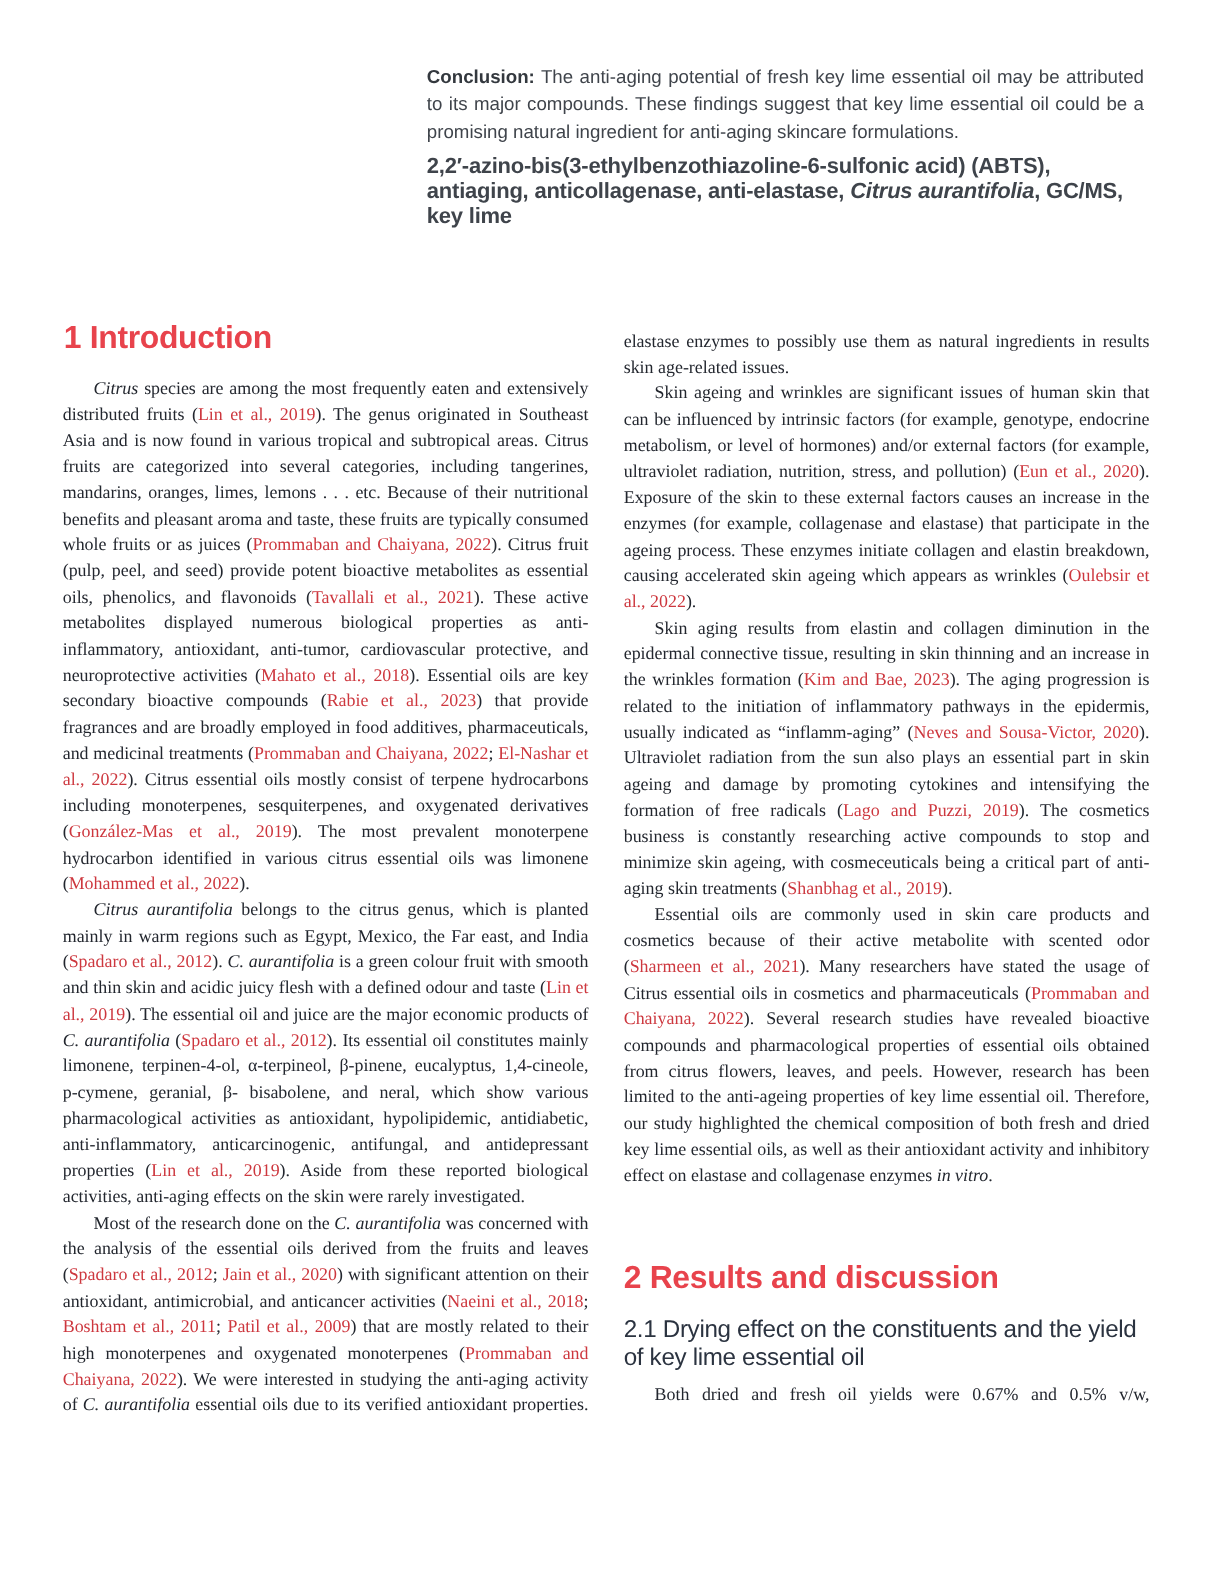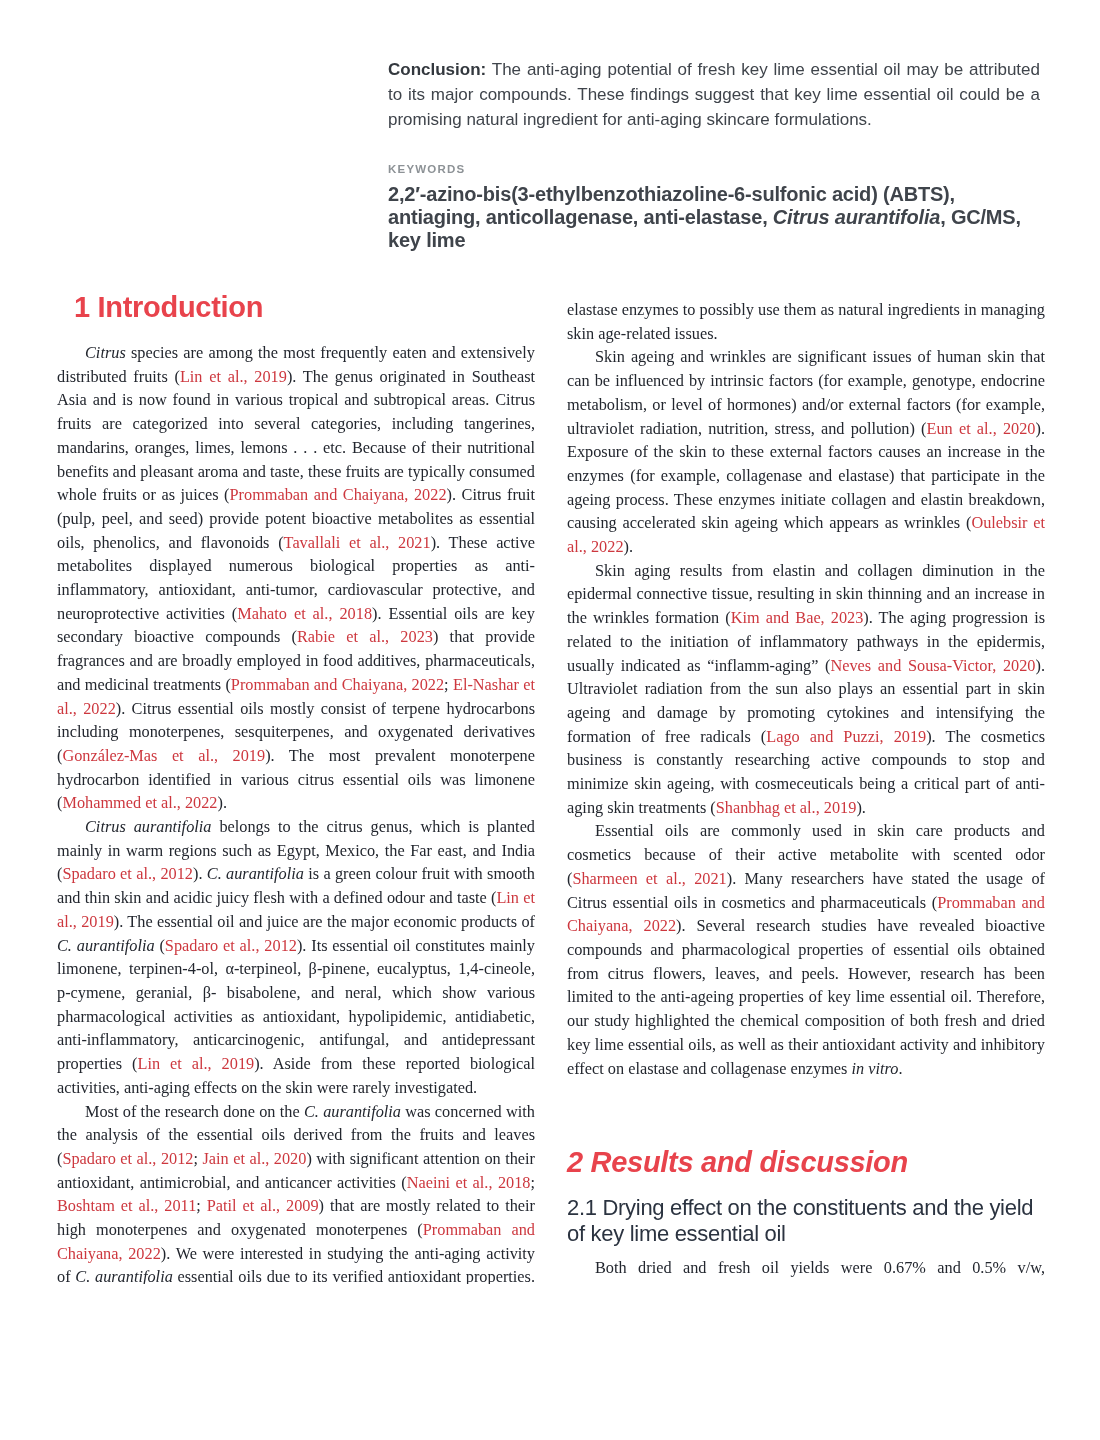--- a/index.html
+++ b/index.html
@@ -48,27 +48,27 @@
   }
   .kw-text em{font-style:italic;}
   
   .col{
     position:absolute;top:291px;width:478px;
     color:var(--body-text);
   }
   .col-left{left:57px;}
   .col-right{left:567px;padding-top:7px;}
   h2.sec{
-    margin:0 0 18px 17px;
+    margin:0 0 18px 1px;
     font-family:"Liberation Sans","DejaVu Sans",sans-serif;
     font-size:29px;line-height:32px;
     font-weight:bold;letter-spacing:-0.3px;
     color:var(--heading-red);
   }
-  h2.sec.results{margin:66px 0 0 0;font-style:italic;}
+  h2.sec.results{margin:66px 0 0 0;}
   h3.subsec{
     margin:17px 0 0 0;
     font-family:"Liberation Sans","DejaVu Sans",sans-serif;
     font-size:22px;line-height:26px;
     font-weight:normal;letter-spacing:-0.3px;
     color:var(--subheading);
   }
   p.body{
     margin:0;
     font-size:16.3px;line-height:23.7px;
@@ -83,33 +83,32 @@
     cursor:pointer;
   }
 </style>
 </head>
 <body>
 
 <div class="page">
 
   <section class="abstract">
     <p class="conclusion"><strong>Conclusion:</strong> <span>The anti-aging potential of fresh key lime essential oil may be attributed to its major compounds. These findings suggest that key lime essential oil could be a promising natural ingredient for anti-aging skincare formulations.</span></p>
-    <div class="kw-label">KEYWORDS</div>
     <p class="kw-text"><span>2,2′-azino-bis(3-ethylbenzothiazoline-6-sulfonic acid) (ABTS), antiaging, anticollagenase, anti-elastase, </span><em>Citrus aurantifolia</em><span>, GC/MS, key lime</span></p>
   </section>
 
   <section class="col col-left">
     <h2 class="sec">1 Introduction</h2>
     <p class="body indent"><em>Citrus</em><span> species are among the most frequently eaten and extensively distributed fruits (</span><a class="cite">Lin et al., 2019</a><span>). The genus originated in Southeast Asia and is now found in various tropical and subtropical areas. Citrus fruits are categorized into several categories, including tangerines, mandarins, oranges, limes, lemons . . . etc. Because of their nutritional benefits and pleasant aroma and taste, these fruits are typically consumed whole fruits or as juices (</span><a class="cite">Prommaban and Chaiyana, 2022</a><span>). Citrus fruit (pulp, peel, and seed) provide potent bioactive metabolites as essential oils, phenolics, and flavonoids (</span><a class="cite">Tavallali et al., 2021</a><span>). These active metabolites displayed numerous biological properties as anti-inflammatory, antioxidant, anti-tumor, cardiovascular protective, and neuroprotective activities (</span><a class="cite">Mahato et al., 2018</a><span>). Essential oils are key secondary bioactive compounds (</span><a class="cite">Rabie et al., 2023</a><span>) that provide fragrances and are broadly employed in food additives, pharmaceuticals, and medicinal treatments (</span><a class="cite">Prommaban and Chaiyana, 2022</a><span>; </span><a class="cite">El-Nashar et al., 2022</a><span>). Citrus essential oils mostly consist of terpene hydrocarbons including monoterpenes, sesquiterpenes, and oxygenated derivatives (</span><a class="cite">González-Mas et al., 2019</a><span>). The most prevalent monoterpene hydrocarbon identified in various citrus essential oils was limonene (</span><a class="cite">Mohammed et al., 2022</a><span>).</span></p>
     <p class="body indent"><em>Citrus aurantifolia</em><span> belongs to the citrus genus, which is planted mainly in warm regions such as Egypt, Mexico, the Far east, and India (</span><a class="cite">Spadaro et al., 2012</a><span>). </span><em>C. aurantifolia</em><span> is a green colour fruit with smooth and thin skin and acidic juicy flesh with a defined odour and taste (</span><a class="cite">Lin et al., 2019</a><span>). The essential oil and juice are the major economic products of </span><em>C. aurantifolia</em><span> (</span><a class="cite">Spadaro et al., 2012</a><span>). Its essential oil constitutes mainly limonene, terpinen-4-ol, α-terpineol, β-pinene, eucalyptus, 1,4-cineole, p-cymene, geranial, β- bisabolene, and neral, which show various pharmacological activities as antioxidant, hypolipidemic, antidiabetic, anti-inflammatory, anticarcinogenic, antifungal, and antidepressant properties (</span><a class="cite">Lin et al., 2019</a><span>). Aside from these reported biological activities, anti-aging effects on the skin were rarely investigated.</span></p>
     <p class="body indent"><span>Most of the research done on the </span><em>C. aurantifolia</em><span> was concerned with the analysis of the essential oils derived from the fruits and leaves (</span><a class="cite">Spadaro et al., 2012</a><span>; </span><a class="cite">Jain et al., 2020</a><span>) with significant attention on their antioxidant, antimicrobial, and anticancer activities (</span><a class="cite">Naeini et al., 2018</a><span>; </span><a class="cite">Boshtam et al., 2011</a><span>; </span><a class="cite">Patil et al., 2009</a><span>) that are mostly related to their high monoterpenes and oxygenated monoterpenes (</span><a class="cite">Prommaban and Chaiyana, 2022</a><span>). We were interested in studying the anti-aging activity of </span><em>C. aurantifolia</em><span> essential oils due to its verified antioxidant properties. Particularly, we planned to explore from a comparative point of view which oils, fresh or dried key lime oil, have the ability to inhibit collagenase and</span></p>
   </section>
 
   <section class="col col-right">
-    <p class="body"><span>elastase enzymes to possibly use them as natural ingredients in managing skin age-related issues.</span></p>
+    <p class="body"><span>elastase enzymes to possibly use them as natural ingredients in results skin age-related issues.</span></p>
     <p class="body indent"><span>Skin ageing and wrinkles are significant issues of human skin that can be influenced by intrinsic factors (for example, genotype, endocrine metabolism, or level of hormones) and/or external factors (for example, ultraviolet radiation, nutrition, stress, and pollution) (</span><a class="cite">Eun et al., 2020</a><span>). Exposure of the skin to these external factors causes an increase in the enzymes (for example, collagenase and elastase) that participate in the ageing process. These enzymes initiate collagen and elastin breakdown, causing accelerated skin ageing which appears as wrinkles (</span><a class="cite">Oulebsir et al., 2022</a><span>).</span></p>
     <p class="body indent"><span>Skin aging results from elastin and collagen diminution in the epidermal connective tissue, resulting in skin thinning and an increase in the wrinkles formation (</span><a class="cite">Kim and Bae, 2023</a><span>). The aging progression is related to the initiation of inflammatory pathways in the epidermis, usually indicated as “inflamm-aging” (</span><a class="cite">Neves and Sousa-Victor, 2020</a><span>). Ultraviolet radiation from the sun also plays an essential part in skin ageing and damage by promoting cytokines and intensifying the formation of free radicals (</span><a class="cite">Lago and Puzzi, 2019</a><span>). The cosmetics business is constantly researching active compounds to stop and minimize skin ageing, with cosmeceuticals being a critical part of anti-aging skin treatments (</span><a class="cite">Shanbhag et al., 2019</a><span>).</span></p>
     <p class="body indent"><span>Essential oils are commonly used in skin care products and cosmetics because of their active metabolite with scented odor (</span><a class="cite">Sharmeen et al., 2021</a><span>). Many researchers have stated the usage of Citrus essential oils in cosmetics and pharmaceuticals (</span><a class="cite">Prommaban and Chaiyana, 2022</a><span>). Several research studies have revealed bioactive compounds and pharmacological properties of essential oils obtained from citrus flowers, leaves, and peels. However, research has been limited to the anti-ageing properties of key lime essential oil. Therefore, our study highlighted the chemical composition of both fresh and dried key lime essential oils, as well as their antioxidant activity and inhibitory effect on elastase and collagenase enzymes </span><em>in vitro</em><span>.</span></p>
     <h2 class="sec results">2 Results and discussion</h2>
     <h3 class="subsec">2.1 Drying effect on the constituents and the yield of key lime essential oil</h3>
     <p class="body first-after-head indent"><span>Both dried and fresh oil yields were 0.67% and 0.5% v/w, respectively. The essential oils have a distinguishing, faint yellow colour and a strong, lemon-scented odour. The constituents of both key lime essential oils are revealed in </span><a class="cite">Table 1</a><span>. Thirty-two and twenty-two compounds were separated and identified in fresh and dry key lime. In fresh key lime essential oil, 12 metabolites</span></p>
   </section>
 
 </div>
 

